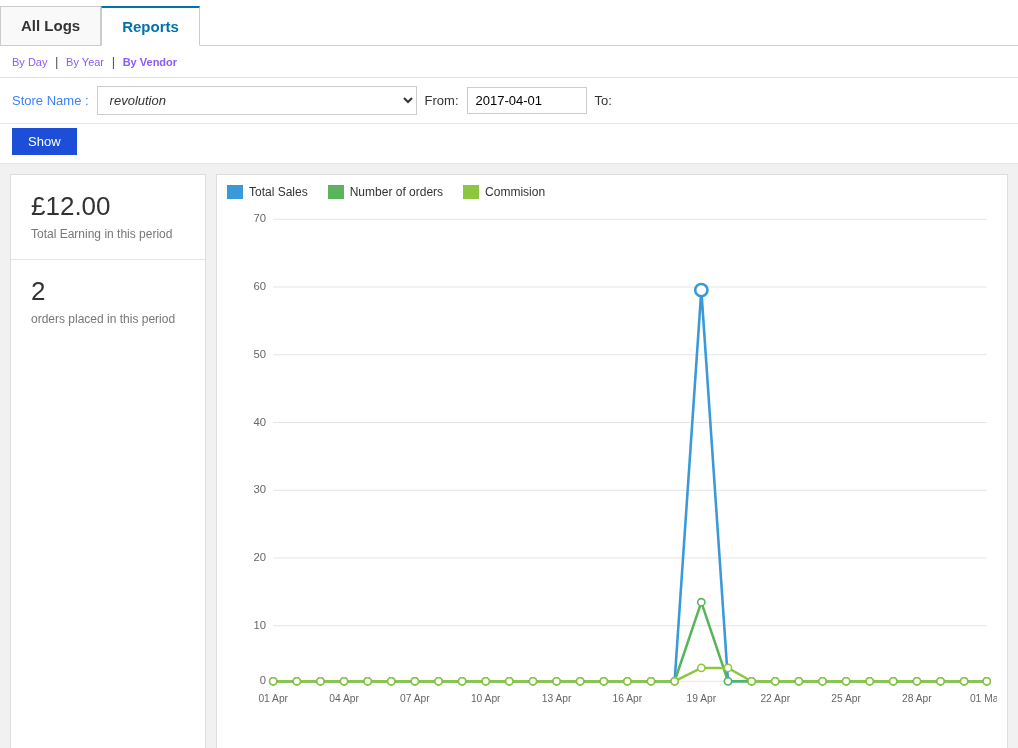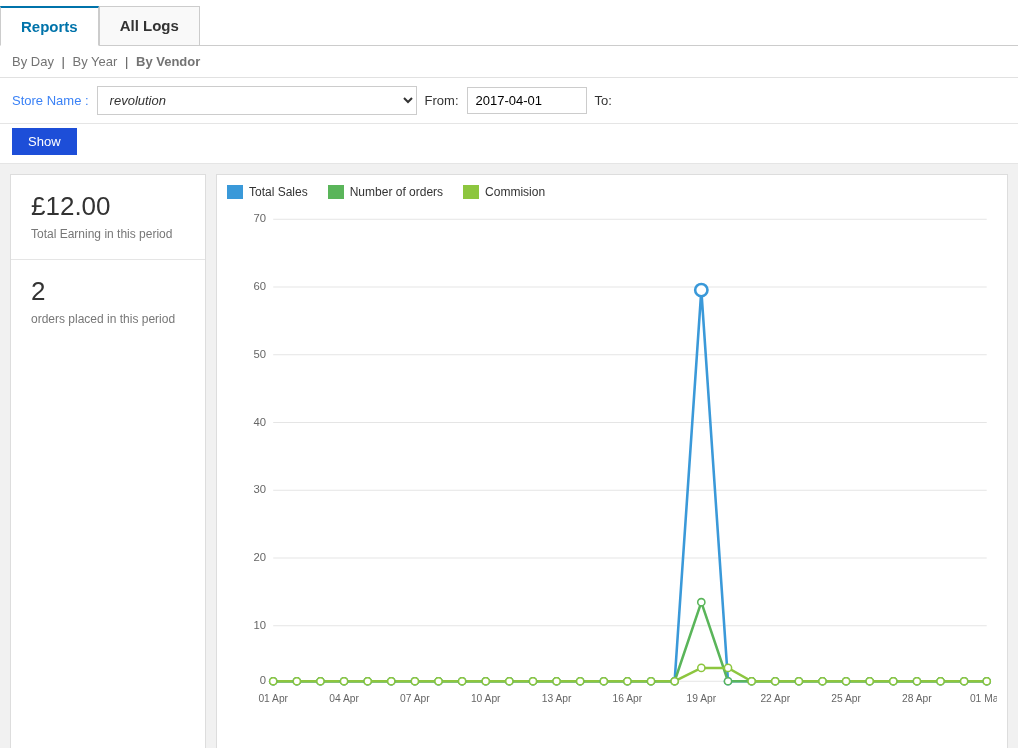--- a/index.html
+++ b/index.html
@@ -36,23 +36,23 @@
       margin-bottom: -1px;
     }
 
     
     .filter-bar {
       background: #fff;
       padding: 8px 12px;
       border-bottom: 1px solid #e1e1e1;
     }
     .filter-links a {
-      color: #737373;
+      color: #8b5cf6;
       text-decoration: none;
-      font-size: 13px;
+      font-size: 11px;
     }
     .filter-links span {
       color: #555;
       margin: 0 4px;
     }
     .filter-links a.bold {
       font-weight: bold;
     }
 
     
@@ -165,22 +165,22 @@
     svg.chart {
       width: 100%;
       height: auto;
       display: block;
     }
   </style>
 </head>
 <body>
 
 <div class="tabs">
+  <div class="tab">All Logs</div>
   <div class="tab active">Reports</div>
-  <div class="tab">All Logs</div>
 </div>
 
 <div class="filter-bar">
   <div class="filter-links">
     <a href="#">By Day</a>
     <span>|</span>
     <a href="#">By Year</a>
     <span>|</span>
     <a href="#" class="bold" style="font-weight:bold;">By Vendor</a>
   </div>

